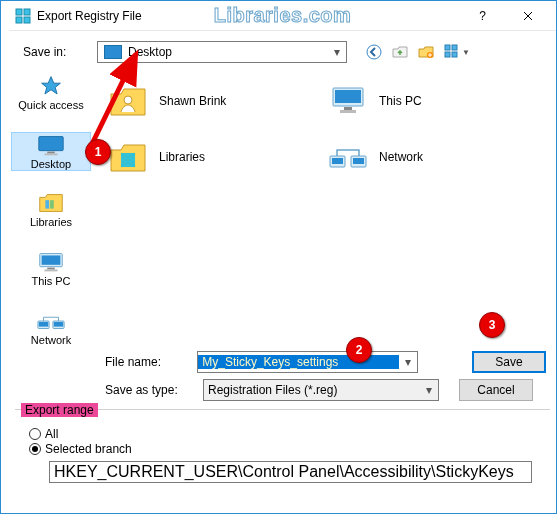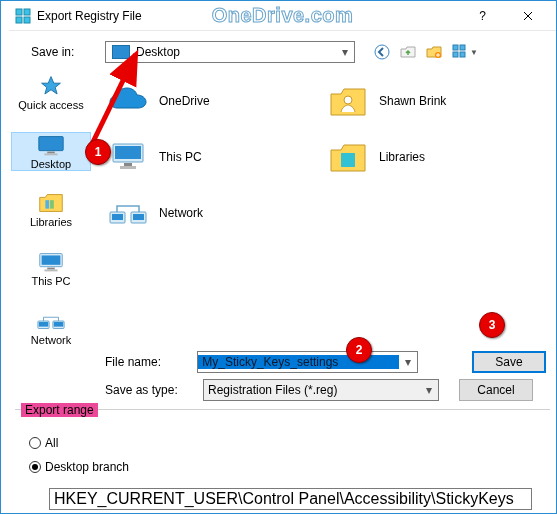--- a/index.html
+++ b/index.html
@@ -6,21 +6,21 @@
   body { margin: 0; background: #fff; }
   .window { width: 557px; height: 514px; border: 1px solid #2a8dd4; position: relative; background: #fff; padding-left: 8px; }
   .titlebar { height: 30px; background: #fff; display: flex; align-items: center; padding: 0 6px; border-bottom: 1px solid #e8e8e8; position: relative; }
   .titlebar .tb-icon { width: 16px; height: 16px; margin-right: 6px; }
   .titlebar .title { color: #000; font-size: 12px; }
   .watermark { position: absolute; left: 50%; transform: translateX(-50%); font-size: 20px; color: #fff; -webkit-text-stroke: 1px #6aa5cc; font-weight: 600; letter-spacing: .5px; }
   .titlebar .spacer { flex: 1; }
   .winbtn { width: 45px; height: 30px; display: flex; align-items: center; justify-content: center; color: #000; }
   .winbtn svg { width: 10px; height: 10px; }
 
-  .top-row { display: flex; align-items: center; gap: 6px; padding: 10px 10px 6px 14px; margin-left: 8px; }
+  .top-row { display: flex; align-items: center; gap: 6px; padding: 10px 10px 6px 14px; }
   .top-label { width: 68px; text-align: left; }
   .savein-combo { flex: 0 0 250px; height: 22px; border: 1px solid #7a7a7a; display: flex; align-items: center; background:#fff; }
   .savein-combo .si-icon { width: 18px; height: 14px; background: #2a8dd4; margin: 0 6px; border:1px solid #1b6fa8; }
   .savein-combo .si-text { flex: 1; }
   .savein-combo .si-arrow { width: 18px; text-align: center; color:#555;}
   .nav-icons { display: flex; align-items: center; gap: 4px; margin-left: 10px; }
   .nav-icons .nb { width: 22px; height: 22px; display:flex; align-items:center; justify-content:center; border-radius:2px;}
   .nb svg { width:16px; height:16px;}
   .viewbtn { display:flex; align-items:center; gap:2px; border:1px solid transparent; padding:1px 2px;}
   .viewbtn .chev { font-size:8px; color:#555;}
@@ -37,29 +37,29 @@
   .file-item svg { width: 42px; height: 38px; }
   .file-item .fi-lbl { font-size: 12px; }
 
   .fields { padding: 4px 10px 8px 96px; display:flex; flex-direction:column; gap:6px;}
   .field-row { display:flex; align-items:center; gap:10px;}
   .field-row .fl { width: 88px; }
   .combo { height: 22px; border:1px solid #7a7a7a; background:#fff; display:flex; align-items:center;}
   .combo .ctext { flex:1; padding:0 4px; white-space:nowrap; overflow:hidden;}
   .combo .carrow { width:18px; text-align:center; color:#555;}
   .filename-combo { width: 236px; }
-  .filename-combo .ctext { background:#0078d7; color:#0f172a;}
+  .filename-combo .ctext { background:#0078d7; color:#fef9c3;}
   .type-combo { width: 236px; background:#f0f0f0;}
   .dlg-btns { display:flex; flex-direction:column; gap:4px; margin-left:10px;}
   .dlg-btn { width:74px; height:22px; border:1px solid #adadad; background:#e1e1e1; display:flex; align-items:center; justify-content:center;}
   .dlg-btn.default { border:2px solid #0078d7;}
 
   .export-range { border-top:1px solid #d0d0d0; margin:0 6px; padding:2px 6px 8px 6px;}
   .export-range .er-title { position:relative; top:-9px; background:#ec4899; display:inline-block; padding:0 4px; color:#000;}
-  .radio-row { display:flex; align-items:center; gap:4px; margin:10px 8px;}
+  .radio-row { display:flex; align-items:center; gap:4px; margin:1px 8px;}
   .radio { width:12px; height:12px; border:1px solid #333; border-radius:50%; display:inline-flex; align-items:center; justify-content:center;}
   .radio.checked::after { content:""; width:6px; height:6px; background:#000; border-radius:50%;}
   .branch-input { margin:4px 8px 0 28px; height:22px; border:1px solid #7a7a7a; padding:2px 4px; background:#fff; font-size:16px; width: calc(100% - 40px);}
 
   
   .anno { position:absolute; pointer-events:none; }
   .marker { position:absolute; width:26px; height:26px; background:#e60000; border:1px solid #900; border-radius:50%; color:#fff; display:flex; align-items:center; justify-content:center; font-weight:bold; font-size:14px; box-shadow:1px 1px 2px rgba(0,0,0,.4);}
   .arrow-svg { position:absolute; }
 </style>
 </head>
@@ -68,21 +68,21 @@
 <div class="window">
 
   <div class="titlebar">
     <svg class="tb-icon" viewBox="0 0 16 16">
       <rect x="1" y="1" width="6" height="6" fill="#3cc1e6" stroke="#1b8cab"></rect>
       <rect x="9" y="1" width="6" height="6" fill="#3cc1e6" stroke="#1b8cab"></rect>
       <rect x="1" y="9" width="6" height="6" fill="#3cc1e6" stroke="#1b8cab"></rect>
       <rect x="9" y="9" width="6" height="6" fill="#3cc1e6" stroke="#1b8cab"></rect>
     </svg>
     <span class="title">Export Registry File</span>
-    <span class="watermark">OneDrive.com</span>
+    <span class="watermark">Libraries.com</span>
     <span class="spacer"></span>
     <div class="winbtn">
       <span>?</span>
     </div>
     <div class="winbtn close">
       <svg viewBox="0 0 10 10">
           <path d="M1 1 L9 9 M9 1 L1 9" stroke="#000" stroke-width="1"></path>
         </svg>
     </div>
   </div>
@@ -167,26 +167,20 @@
             <rect x="19" y="13" width="10" height="5" fill="#2a8dd4"></rect>
           <path d="M8 12v-4h16v4" stroke="#6aa5cc" fill="none"></path>
         </svg>
         <span class="si-lbl">Network</span>
       </div>
     </div>
 
     <div class="filepane">
       <div class="file-item">
         <svg viewBox="0 0 42 38">
-            <path d="M10 26c-4 0-7-3-7-6 0-4 3-6 6-6 1-5 6-8 11-8 5 0 9 3 10 7 5 0 9 3 9 7 0 3-3 6-8 6H10z" fill="#1e8fd8" stroke="#1169a4"></path>
-          </svg>
-        <span class="fi-lbl">OneDrive</span>
-      </div>
-      <div class="file-item">
-        <svg viewBox="0 0 42 38">
             <path d="M4 12h10l3-5h21v26H4z" fill="#ffd55a" stroke="#c79a2a"></path>
             <circle cx="21" cy="18" r="4" fill="#fff" stroke="#c79a2a"></circle>
             <path d="M14 30c1-5 5-7 7-7s6 2 7 7" fill="#fff" stroke="#c79a2a"></path>
           </svg>
         <span class="fi-lbl">Shawn Brink</span>
       </div>
       <div class="file-item">
         <svg viewBox="0 0 42 38">
             <rect x="6" y="6" width="30" height="18" rx="1" fill="#d8ecf8" stroke="#6aa5cc"></rect>
             <rect x="8" y="8" width="26" height="13" fill="#2a8dd4"></rect>
@@ -243,21 +237,21 @@
   </div>
 
   <div class="export-range">
     <span class="er-title">Export range</span>
     <div class="radio-row">
       <span class="radio"></span>
       <span>All</span>
     </div>
     <div class="radio-row">
       <span class="radio checked"></span>
-      <span>Desktop branch</span>
+      <span>Selected branch</span>
     </div>
     <input class="branch-input" value="HKEY_CURRENT_USER\Control Panel\Accessibility\StickyKeys" style="">
   </div>
 
   <svg class="anno arrow-svg" style="left:75px; top:45px;" width="90" height="110">
     <defs>
         <marker id="ah" markerWidth="8" markerHeight="8" refX="6" refY="3" orient="auto">
           <path d="M0,0 L7,3 L0,6 z" fill="#e60000"></path>
         </marker>
       </defs>

